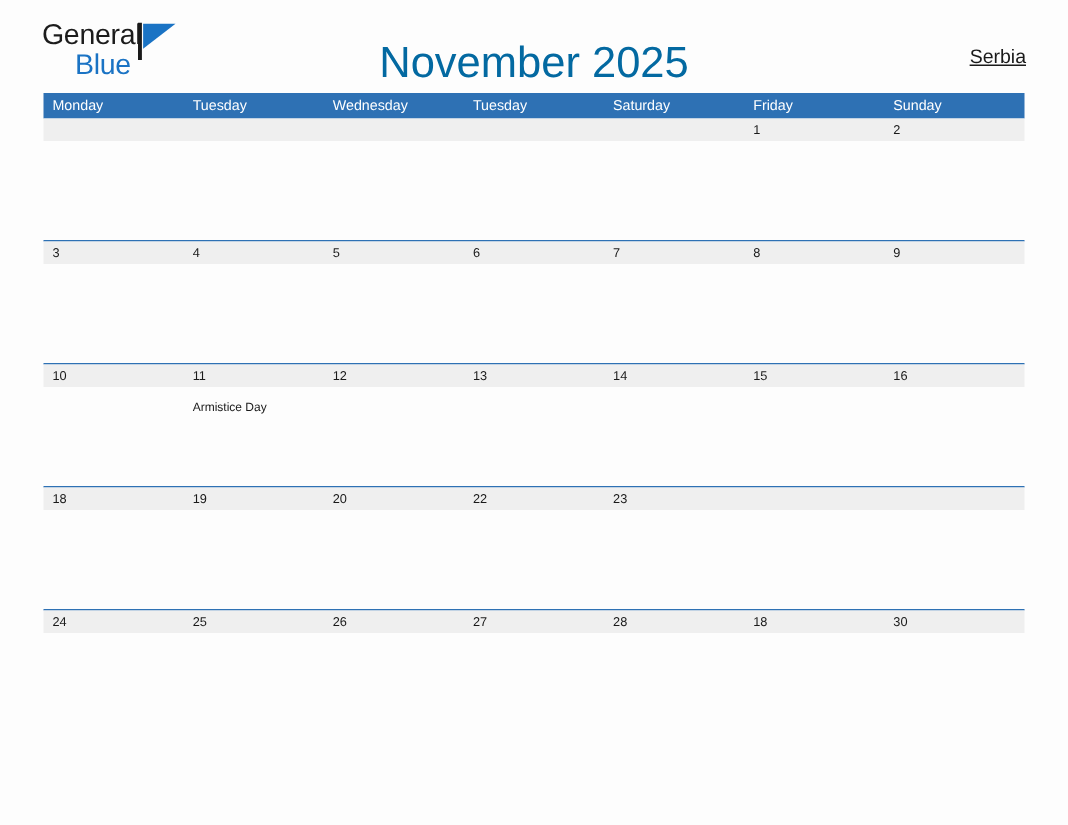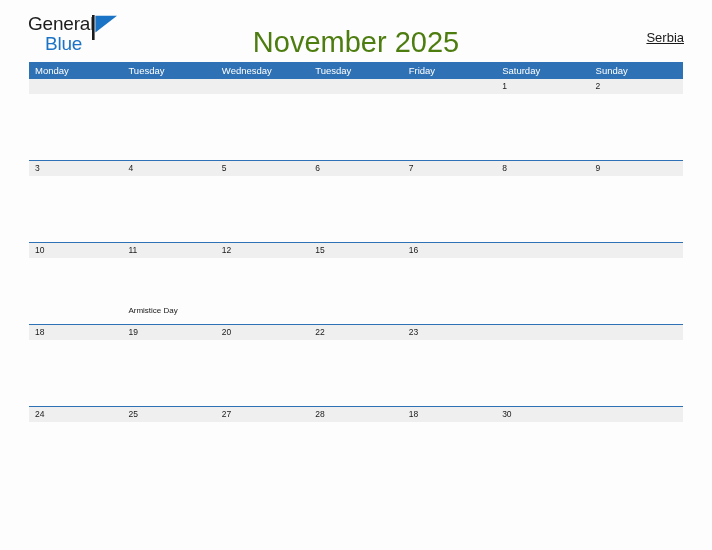--- a/index.html
+++ b/index.html
@@ -48,41 +48,41 @@
   .logo-general {
     font-size: 19px;
     color: #1c1c1c;
     letter-spacing: -0.2px;
     font-family: "Liberation Sans", sans-serif;
   }
   .logo-blue {
     font-size: 19px;
     color: #1a73c4;
     letter-spacing: -0.2px;
-    margin-left: 17px;
+    margin-left: 22px;
     display: inline-block;
     margin-top: 1px;
   }
   .logo-flag {
     position: absolute;
     left: 64px;
     top: 1px;
     width: 30px;
     height: 26px;
   }
 
   .cal-title {
     position: absolute;
     left: 0;
     right: 0;
     top: 26px;
     text-align: center;
     font-size: 29px;
     font-weight: normal;
-    color: #4d7c0f;
+    color: #0369a1;
     letter-spacing: 0px;
     pointer-events: none;
   }
 
   .region {
     font-size: 13px;
     color: #1a1a1a;
     margin-top: 12px;
     white-space: nowrap;
     text-decoration: underline;
@@ -141,22 +141,21 @@
   }
   .daynum {
     position: relative;
     font-size: 8.5px;
     color: #1a1a1a;
     line-height: 15px;
     display: block;
     height: 15px;
   }
   .events {
-    padding-top: 0;
-    margin-top: 47px;
+    padding-top: 8px;
   }
   .event {
     font-size: 8px;
     color: #1a1a1a;
     line-height: 11px;
     padding-right: 4px;
   }
 </style>
 </head>
 <body>
@@ -181,22 +180,22 @@
     <div class="region">Serbia</div>
   </div>
 
   <div class="calendar">
 
     <div class="weekdays">
       <div class="weekday">Monday</div>
       <div class="weekday">Tuesday</div>
       <div class="weekday">Wednesday</div>
       <div class="weekday">Tuesday</div>
+      <div class="weekday">Saturday</div>
       <div class="weekday">Friday</div>
-      <div class="weekday">Saturday</div>
       <div class="weekday">Sunday</div>
     </div>
 
     <div class="week">
       <div class="week-rule blank"></div>
       <div class="daynum-band"></div>
       <div class="week-days">
         <div class="day">
             <span class="daynum"></span>
             <div class="events"></div>
@@ -275,20 +274,28 @@
             <span class="daynum">11</span>
             <div class="events">
               <div class="event">Armistice Day</div>
             </div>
           </div>
         <div class="day">
             <span class="daynum">12</span>
             <div class="events"></div>
           </div>
         <div class="day">
+            <span class="daynum">13</span>
+            <div class="events"></div>
+          </div>
+        <div class="day">
+            <span class="daynum">14</span>
+            <div class="events"></div>
+          </div>
+        <div class="day">
             <span class="daynum">15</span>
             <div class="events"></div>
           </div>
         <div class="day">
             <span class="daynum">16</span>
             <div class="events"></div>
           </div>
       </div>
     </div>
 
@@ -325,20 +332,24 @@
       <div class="week-days">
         <div class="day">
             <span class="daynum">24</span>
             <div class="events"></div>
           </div>
         <div class="day">
             <span class="daynum">25</span>
             <div class="events"></div>
           </div>
         <div class="day">
+            <span class="daynum">26</span>
+            <div class="events"></div>
+          </div>
+        <div class="day">
             <span class="daynum">27</span>
             <div class="events"></div>
           </div>
         <div class="day">
             <span class="daynum">28</span>
             <div class="events"></div>
           </div>
         <div class="day">
             <span class="daynum">18</span>
             <div class="events"></div>

